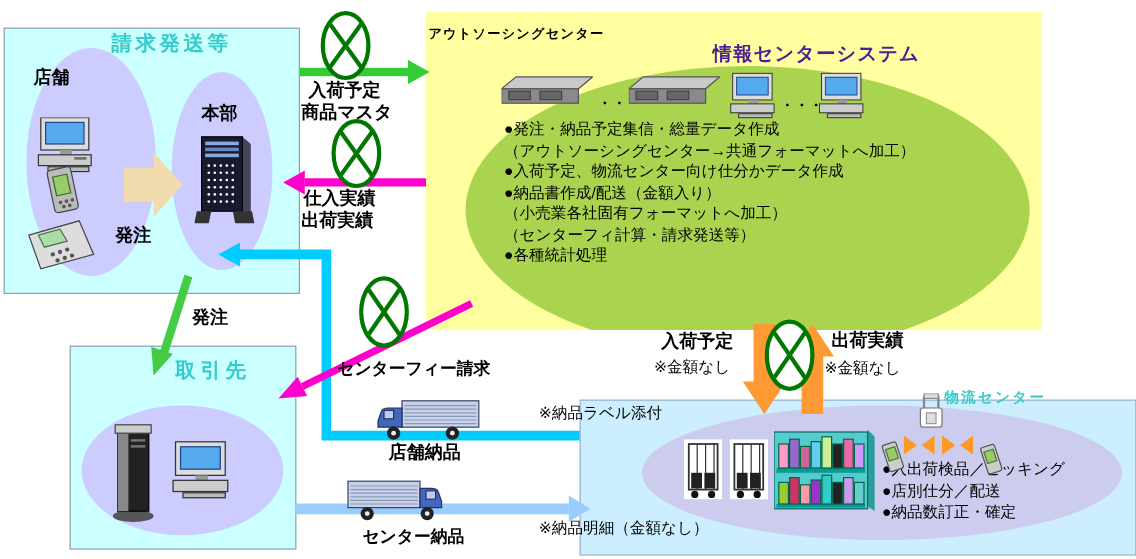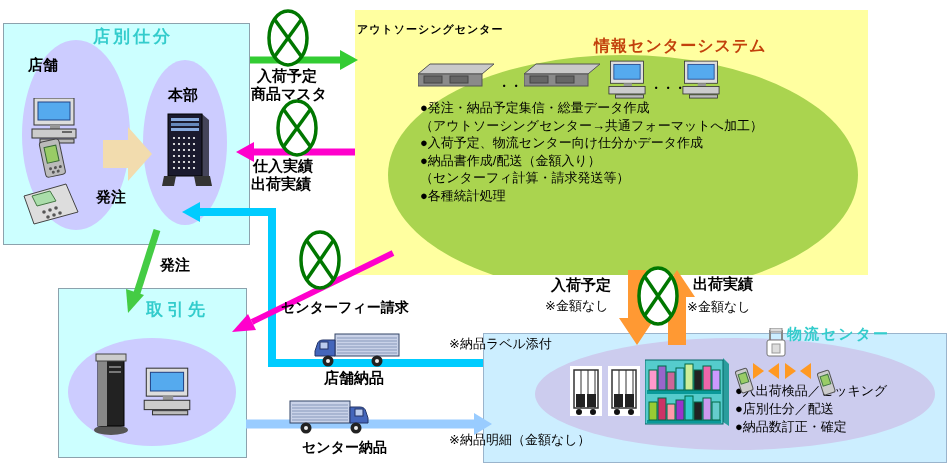--- a/index.html
+++ b/index.html
@@ -5,21 +5,21 @@
   html,body{margin:0;padding:0;background:#fff;}
   #canvas{position:relative;width:947px;height:466px;background:#ffffff;overflow:hidden;
           font-family:"Liberation Sans","DejaVu Sans",sans-serif;}
   .box{position:absolute;z-index:1;}
   .ellipse{position:absolute;border-radius:50%;z-index:1;}
   #arrow-layer{position:absolute;left:0;top:0;z-index:2;pointer-events:none;}
   .icon{position:absolute;z-index:3;}
   .label{position:absolute;z-index:4;color:#000;white-space:nowrap;line-height:1.15;}
   .title{font-weight:bold;}
   .cyan-title{color:#33cccc;}
-  .red-title{color:#c2410c;}
+  .red-title{color:#4c1d95;}
   .bullets{position:absolute;z-index:3;color:#000;}
   .bullets div{white-space:nowrap;}
   #outsourcing-bullets{left:420px;top:99px;font-size:13px;line-height:17.5px;}
   #logistics-bullets{left:735px;top:382px;font-size:13px;line-height:18px;}
   .retailer-box{left:3px;top:23px;width:245px;height:220px;background:#ccffff;border:1px solid #8ca2ad;}
   .supplier-box{left:58px;top:288px;width:187px;height:168px;background:#ccffff;border:1px solid #8ca2ad;}
   .outsourcing-box{left:355px;top:10px;width:513px;height:265px;background:#ffffa0;overflow:hidden;}
   .green-ellipse{position:absolute;left:33px;top:45px;width:470px;height:240px;border-radius:50%;background:#aad44f;}
   .logistics-box{left:483px;top:333px;width:462px;height:128px;background:#cceeff;border:1px solid #9ab4cc;}
   .purple{background:#ccccff;}
@@ -97,30 +97,30 @@
       <line x1="307" y1="241" x2="333" y2="279"></line>
         <line x1="333" y1="241" x2="307" y2="279"></line>
     </g>
     <g stroke="#007700" stroke-width="3.5" fill="#ffffff">
       <ellipse cx="658" cy="296" rx="19" ry="28"></ellipse>
       <line x1="645" y1="277" x2="671" y2="315"></line>
         <line x1="671" y1="277" x2="645" y2="315"></line>
     </g>
   </svg>
 
-  <div class="label title cyan-title" style="left:93px;top:27px;font-size:17px;letter-spacing:3px;">店別仕分</div>
+  <div class="label title cyan-title" style="left:93px;top:27px;font-size:17px;letter-spacing:3px;">請求発送等</div>
   <div class="label title" style="left:28px;top:56px;font-size:15px;">店舗</div>
   <div class="label title" style="left:168px;top:86px;font-size:15px;">本部</div>
   <div class="label title" style="left:96px;top:188px;font-size:15px;">発注</div>
 
   <div class="label title" style="left:357px;top:23px;font-size:11px;letter-spacing:1px;">アウトソーシングセンター</div>
   <div class="label title red-title" style="left:594px;top:37px;font-size:16px;letter-spacing:1px;">情報センターシステム</div>
 
   <div class="label title cyan-title" style="left:146px;top:301px;font-size:17px;letter-spacing:4px;font-family:Liberation Mono, monospace;">取引先</div>
-  <div class="label title cyan-title" style="left:787px;top:325px;font-size:15px;letter-spacing:2px;">物流センター</div>
+  <div class="label title cyan-title" style="left:787px;top:325px;font-size:12px;letter-spacing:2px;">物流センター</div>
 
   <div class="label title" style="left:257px;top:67px;font-size:15px;">入荷予定</div>
   <div class="label title" style="left:251px;top:85px;font-size:15px;">商品マスタ</div>
   <div class="label title" style="left:253px;top:157px;font-size:15px;">仕入実績</div>
   <div class="label title" style="left:251px;top:175px;font-size:15px;">出荷実績</div>
   <div class="label title" style="left:160px;top:256px;font-size:15px;">発注</div>
   <div class="label title" style="left:281px;top:299px;font-size:14px;">センターフィー請求</div>
   <div class="label title" style="left:551px;top:276px;font-size:15px;">入荷予定</div>
   <div class="label" style="left:545px;top:299px;font-size:13px;">※金額なし</div>
   <div class="label title" style="left:693px;top:275px;font-size:15px;">出荷実績</div>
@@ -128,20 +128,21 @@
   <div class="label title" style="left:324px;top:369px;font-size:15px;">店舗納品</div>
   <div class="label" style="left:449px;top:337px;font-size:13px;">※納品ラベル添付</div>
   <div class="label title" style="left:302px;top:439px;font-size:14px;">センター納品</div>
   <div class="label" style="left:449px;top:433px;font-size:13px;">※納品明細（金額なし）</div>
 
   <div class="bullets" id="outsourcing-bullets">
     <div>●発注・納品予定集信・総量データ作成</div>
     <div>（アウトソーシングセンター→共通フォーマットへ加工）</div>
     <div>●入荷予定、物流センター向け仕分かデータ作成</div>
     <div>●納品書作成/配送（金額入り）</div>
+    <div>（小売業各社固有フォーマットへ加工）</div>
     <div>（センターフィ計算・請求発送等）</div>
     <div>●各種統計処理</div>
   </div>
   <div class="bullets" id="logistics-bullets">
     <div>●入出荷検品／ピッキング</div>
     <div>●店別仕分／配送</div>
     <div>●納品数訂正・確定</div>
   </div>
 
   <div class="icon" style="left:26px;top:98px;">

